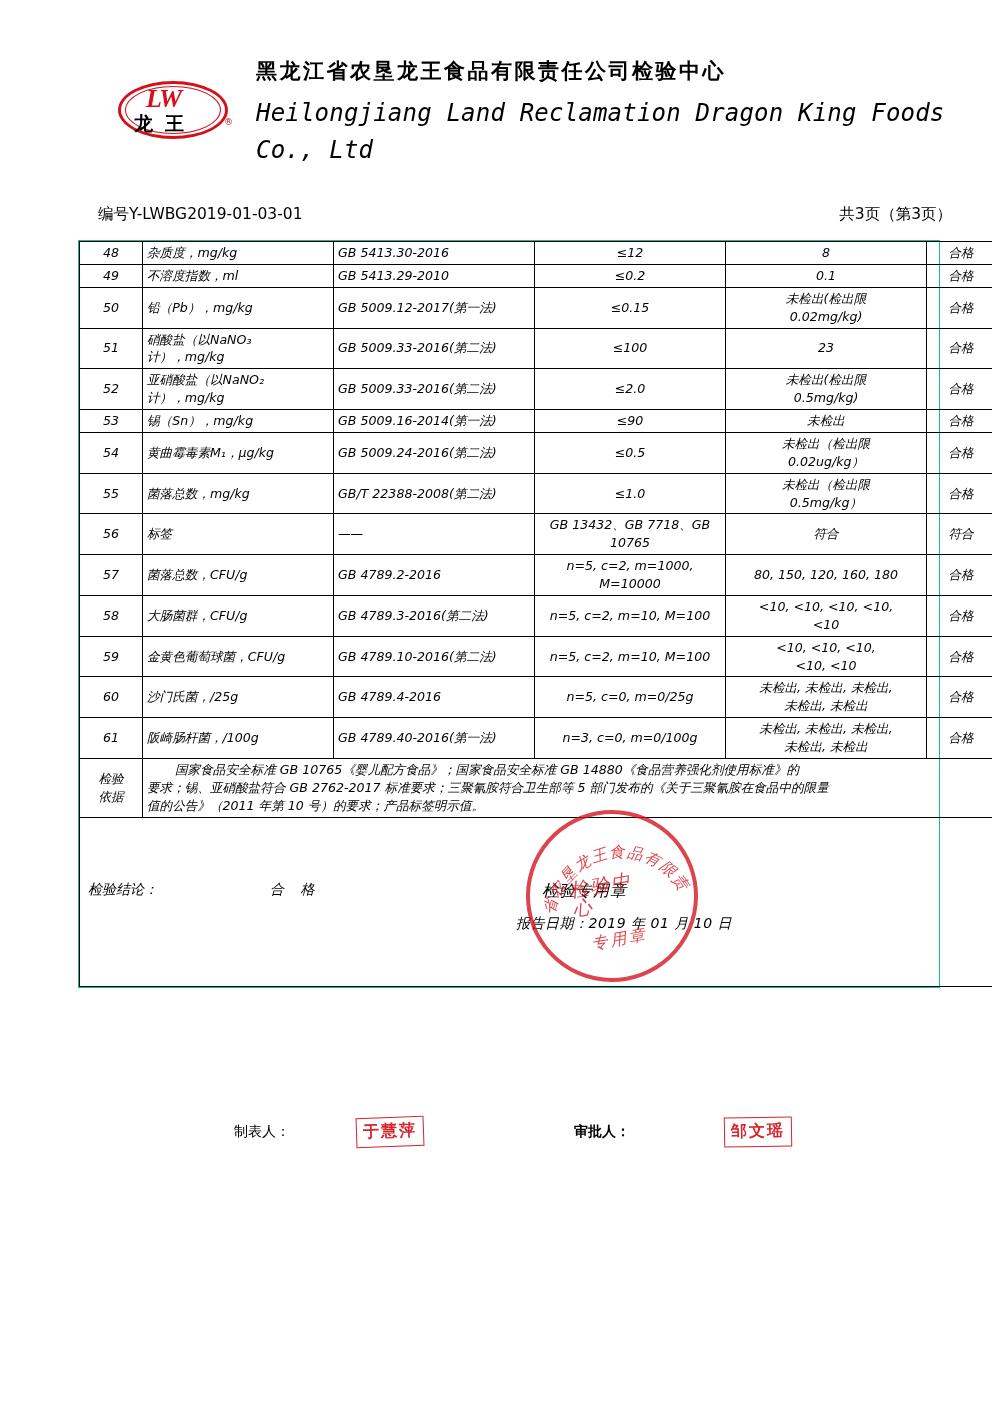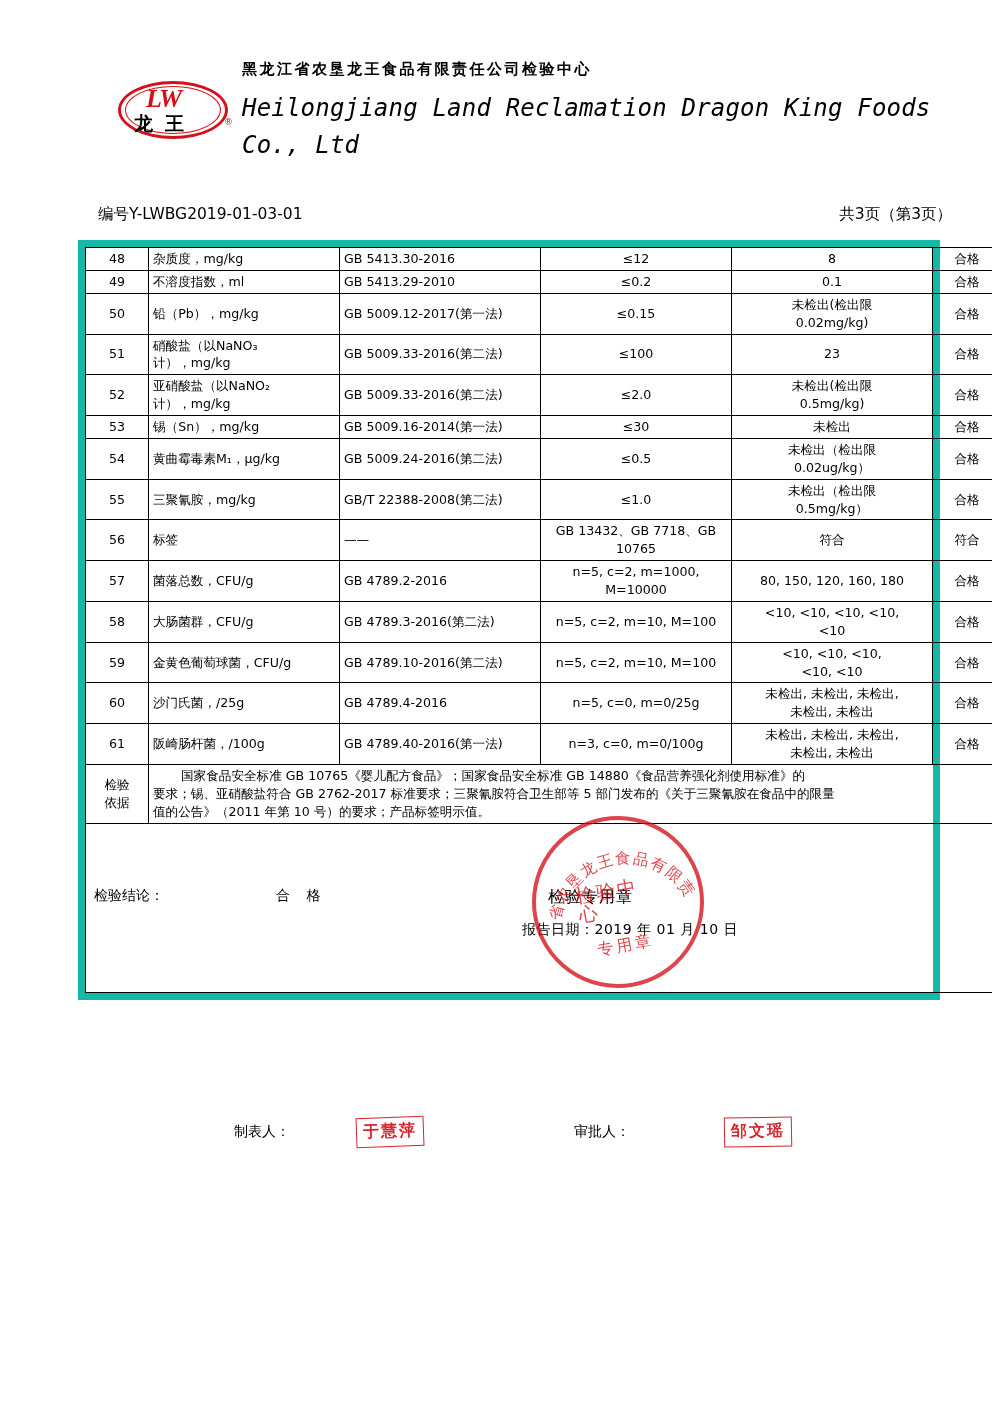--- a/index.html
+++ b/index.html
@@ -26,21 +26,21 @@
     align-items: center;
     justify-content: flex-start;
     padding-left: 118px;
     box-sizing: border-box;
   }
   .logo {
     width: 118px;
     height: 62px;
     position: relative;
     flex: 0 0 auto;
-    margin-right: 6px;
+    margin-right: 20px;
   }
   .logo-ellipse {
     position: absolute;
     left: 0; top: 0;
     width: 110px;
     height: 58px;
     border: 3px solid #d4111b;
     border-radius: 50%;
     box-sizing: border-box;
   }
@@ -80,24 +80,24 @@
     top: 36px;
     font-size: 9px;
     color: #d4111b;
   }
   .titles {
     display: flex;
     flex-direction: column;
     justify-content: center;
   }
   .title-cn {
-    font-size: 15px;
+    font-size: 21px;
     letter-spacing: 2.5px;
     font-weight: 600;
-    font-family: Liberation Mono, monospace;
+    font-family: Liberation Sans, sans-serif;
     line-height: 1.5;
   }
   .title-en {
     font-size: 24px;
     letter-spacing: 0.2px;
     font-family: "DejaVu Sans Mono", monospace;
     line-height: 1.55;
     margin-top: 8px;
     font-style: italic;
   }
@@ -116,22 +116,23 @@
   }
   .meta-no { letter-spacing: 0px; }
   .meta-page { letter-spacing: 0px; padding-right: 6px;}
 
   
   .sheet {
     position: absolute;
     top: 240px;
     left: 78px;
     width: 862px;
-    border: 7px solid #14b8a6;
+    border: 1px solid #14b8a6;
     box-sizing: border-box;
+    font-style: italic;
   }
   table.main {
     border-collapse: collapse;
     width: 100%;
     table-layout: fixed;
   }
   table.main td {
     border: 1px solid #000;
     padding: 2px 4px;
     font-size: 12.6px;
@@ -242,21 +243,21 @@
   
   .signrow {
     position: absolute;
     top: 1115px;
     left: 84px;
     width: 862px;
     height: 50px;
     font-size: 14px;
   }
   .sign-left  { position: absolute; left: 150px;  top: 8px; }
-  .sign-right { position: absolute; left: 490px;  top: 8px; }
+  .sign-right { position: absolute; left: 490px;  top: 8px; font-weight: bold; }
   .stamp {
     position: absolute;
     border: 1.6px solid #d4111b;
     color: #d4111b;
     font-size: 16px;
     font-weight: bold;
     letter-spacing: 2px;
     padding: 3px 6px 4px 6px;
     font-family: "DejaVu Sans", sans-serif;
     opacity: 0.92;
@@ -397,21 +398,21 @@
           <td class="c-no">
             <div>53</div>
           </td>
           <td class="c-item">
             <div>锡（Sn），mg/kg</div>
           </td>
           <td class="c-std">
             <div>GB 5009.16-2014(第一法)</div>
           </td>
           <td class="c-req">
-            <div>≤30</div>
+            <div>≤90</div>
           </td>
           <td class="c-res">
             <div>未检出</div>
           </td>
           <td class="c-cls">
             <div>合格</div>
           </td>
         </tr>
         <tr>
           <td class="c-no">
@@ -432,21 +433,21 @@
           </td>
           <td class="c-cls">
             <div>合格</div>
           </td>
         </tr>
         <tr>
           <td class="c-no">
             <div>55</div>
           </td>
           <td class="c-item">
-            <div>三聚氰胺，mg/kg</div>
+            <div>菌落总数，mg/kg</div>
           </td>
           <td class="c-std">
             <div>GB/T 22388-2008(第二法)</div>
           </td>
           <td class="c-req">
             <div>≤1.0</div>
           </td>
           <td class="c-res">
             <div>未检出（检出限</div>
             <div>0.5mg/kg）</div>

